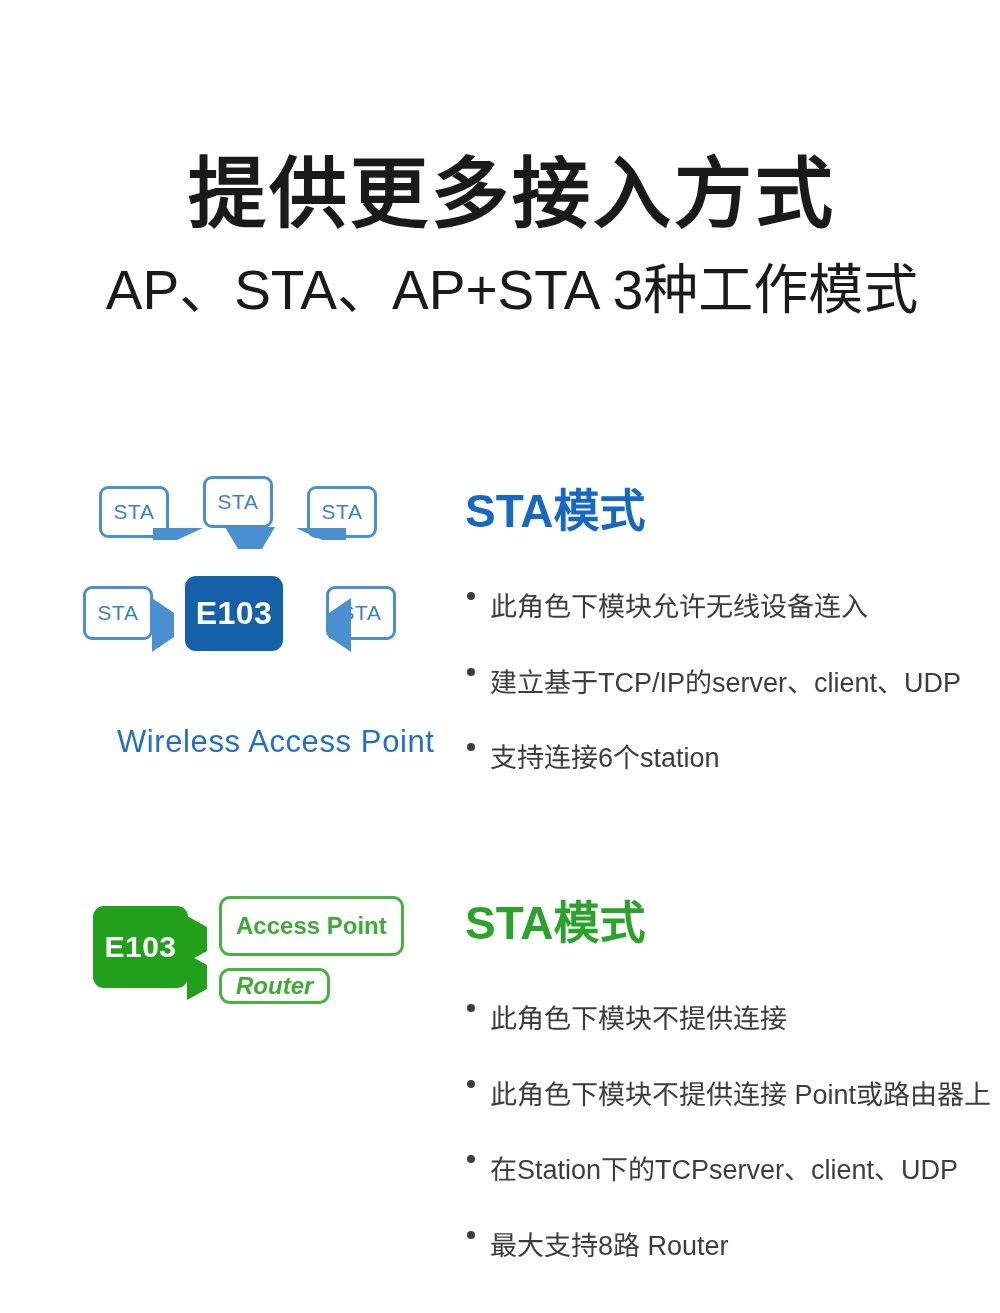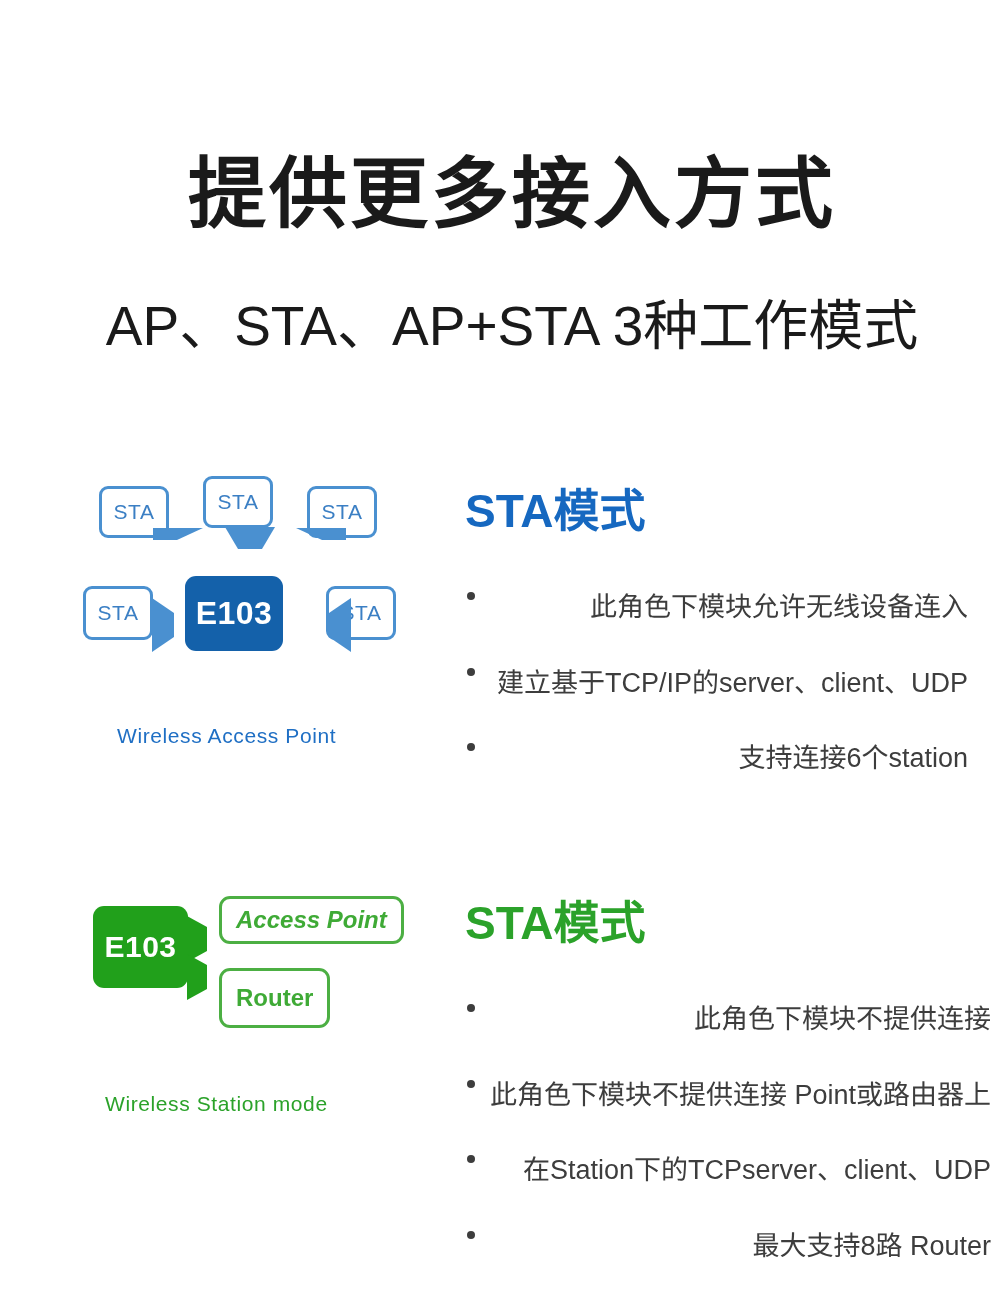--- a/index.html
+++ b/index.html
@@ -27,21 +27,20 @@
 
   .main-title {
     font-size: 78px;
     font-weight: bold;
     color: #1a1a1a;
     letter-spacing: 3px;
     line-height: 1.05;
   }
 
   .sub-title {
-    margin-top: 36px;
     font-size: 55px;
     font-weight: normal;
     color: #1a1a1a;
     letter-spacing: 0px;
     line-height: 1.1;
   }
 
   
   .mode-block {
     position: absolute;
@@ -79,21 +78,20 @@
   .bullet-list { list-style: none; }
 
   .bullet-item {
     position: relative;
     padding-left: 25px;
     font-size: 27px;
     line-height: 1.28;
     color: #3d3d3d;
     margin-bottom: 17px;
     white-space: nowrap;
-    text-align: right;
   }
   .bullet-item::before {
     content: "";
     position: absolute;
     left: 2px;
     top: 14px;
     width: 8px;
     height: 8px;
     border-radius: 50%;
     background: #3d3d3d;
@@ -182,21 +180,21 @@
     font-size: 32px;
     font-weight: bold;
     display: flex;
     align-items: center;
     justify-content: center;
     letter-spacing: 0.5px;
   }
 
   .caption {
     position: absolute;
-    font-size: 21px;
+    font-size: 31px;
     letter-spacing: 0.6px;
     white-space: nowrap;
   }
   .caption.blue  { color: #1f6fc4; left: 22px; top: 236px; }
   .caption.green { color: #2ba22a; left: 10px; top: 192px; }
 
   
   .sta-diagram { position: relative; width: 330px; height: 175px; }
 
   .e103-box-green {
@@ -234,22 +232,22 @@
     background: #ffffff;
     color: #3faa36;
     font-weight: bold;
     font-size: 24px;
     display: flex;
     align-items: center;
     justify-content: center;
     white-space: nowrap;
     padding: 0 14px;
   }
-  #ap-bubble     { left: 136px; top: 8px;  height: 48px; font-style: italic; }
-  #router-bubble { left: 136px; top: 80px; height: 60px; }
+  #ap-bubble     { left: 136px; top: 8px;  height: 60px; }
+  #router-bubble { left: 136px; top: 80px; height: 36px; font-style: italic; }
 </style>
 </head>
 <body>
 
 <div class="header">
   <h1 class="main-title">提供更多接入方式</h1>
   <h2 class="sub-title">AP、STA、AP+STA 3种工作模式</h2>
 </div>
 
 <div class="mode-block" id="ap-block">
@@ -293,21 +291,20 @@
   <div class="diagram-col">
     <div class="sta-diagram">
 
       <div class="e103-box-green">E103</div>
       <div class="green-tail" id="g-tail-1"></div>
       <div class="green-tail" id="g-tail-2"></div>
 
       <div class="green-bubble" id="ap-bubble">Access Point</div>
       <div class="green-bubble" id="router-bubble">Router</div>
 
-      <div class="caption green">Wireless Station mode</div>
     </div>
   </div>
 
   <div class="text-col">
     <div class="mode-heading green">STA模式</div>
     <ul class="bullet-list">
       <li class="bullet-item">此角色下模块不提供连接</li>
       <li class="bullet-item">此角色下模块不提供连接 Point或路由器上</li>
       <li class="bullet-item">在Station下的TCPserver、client、UDP</li>
       <li class="bullet-item">最大支持8路 Router</li>

